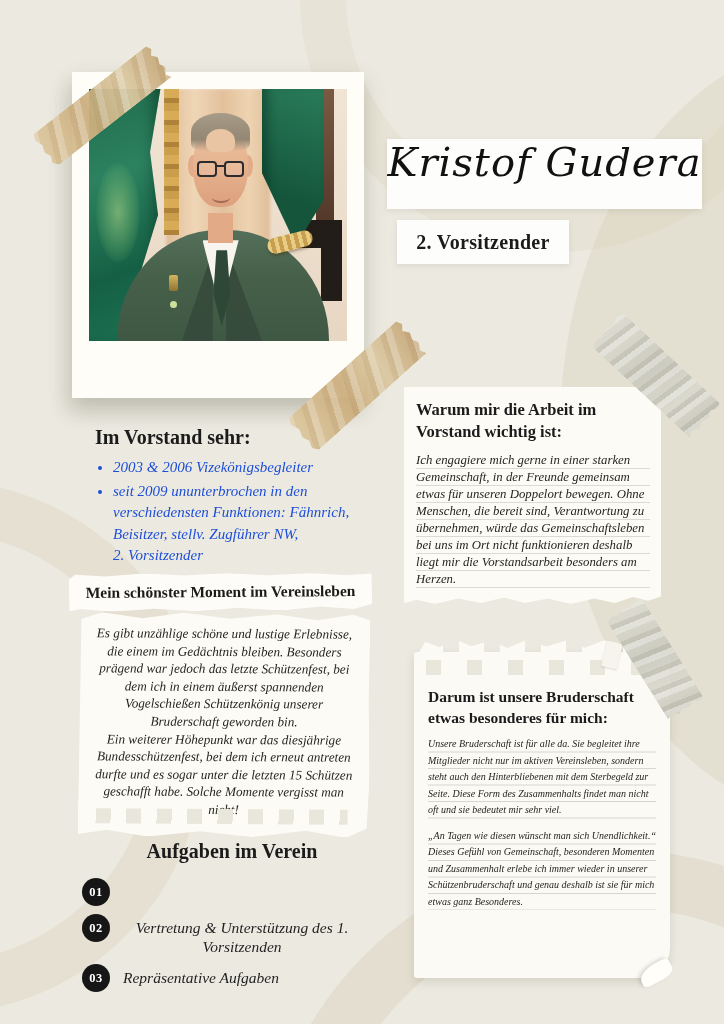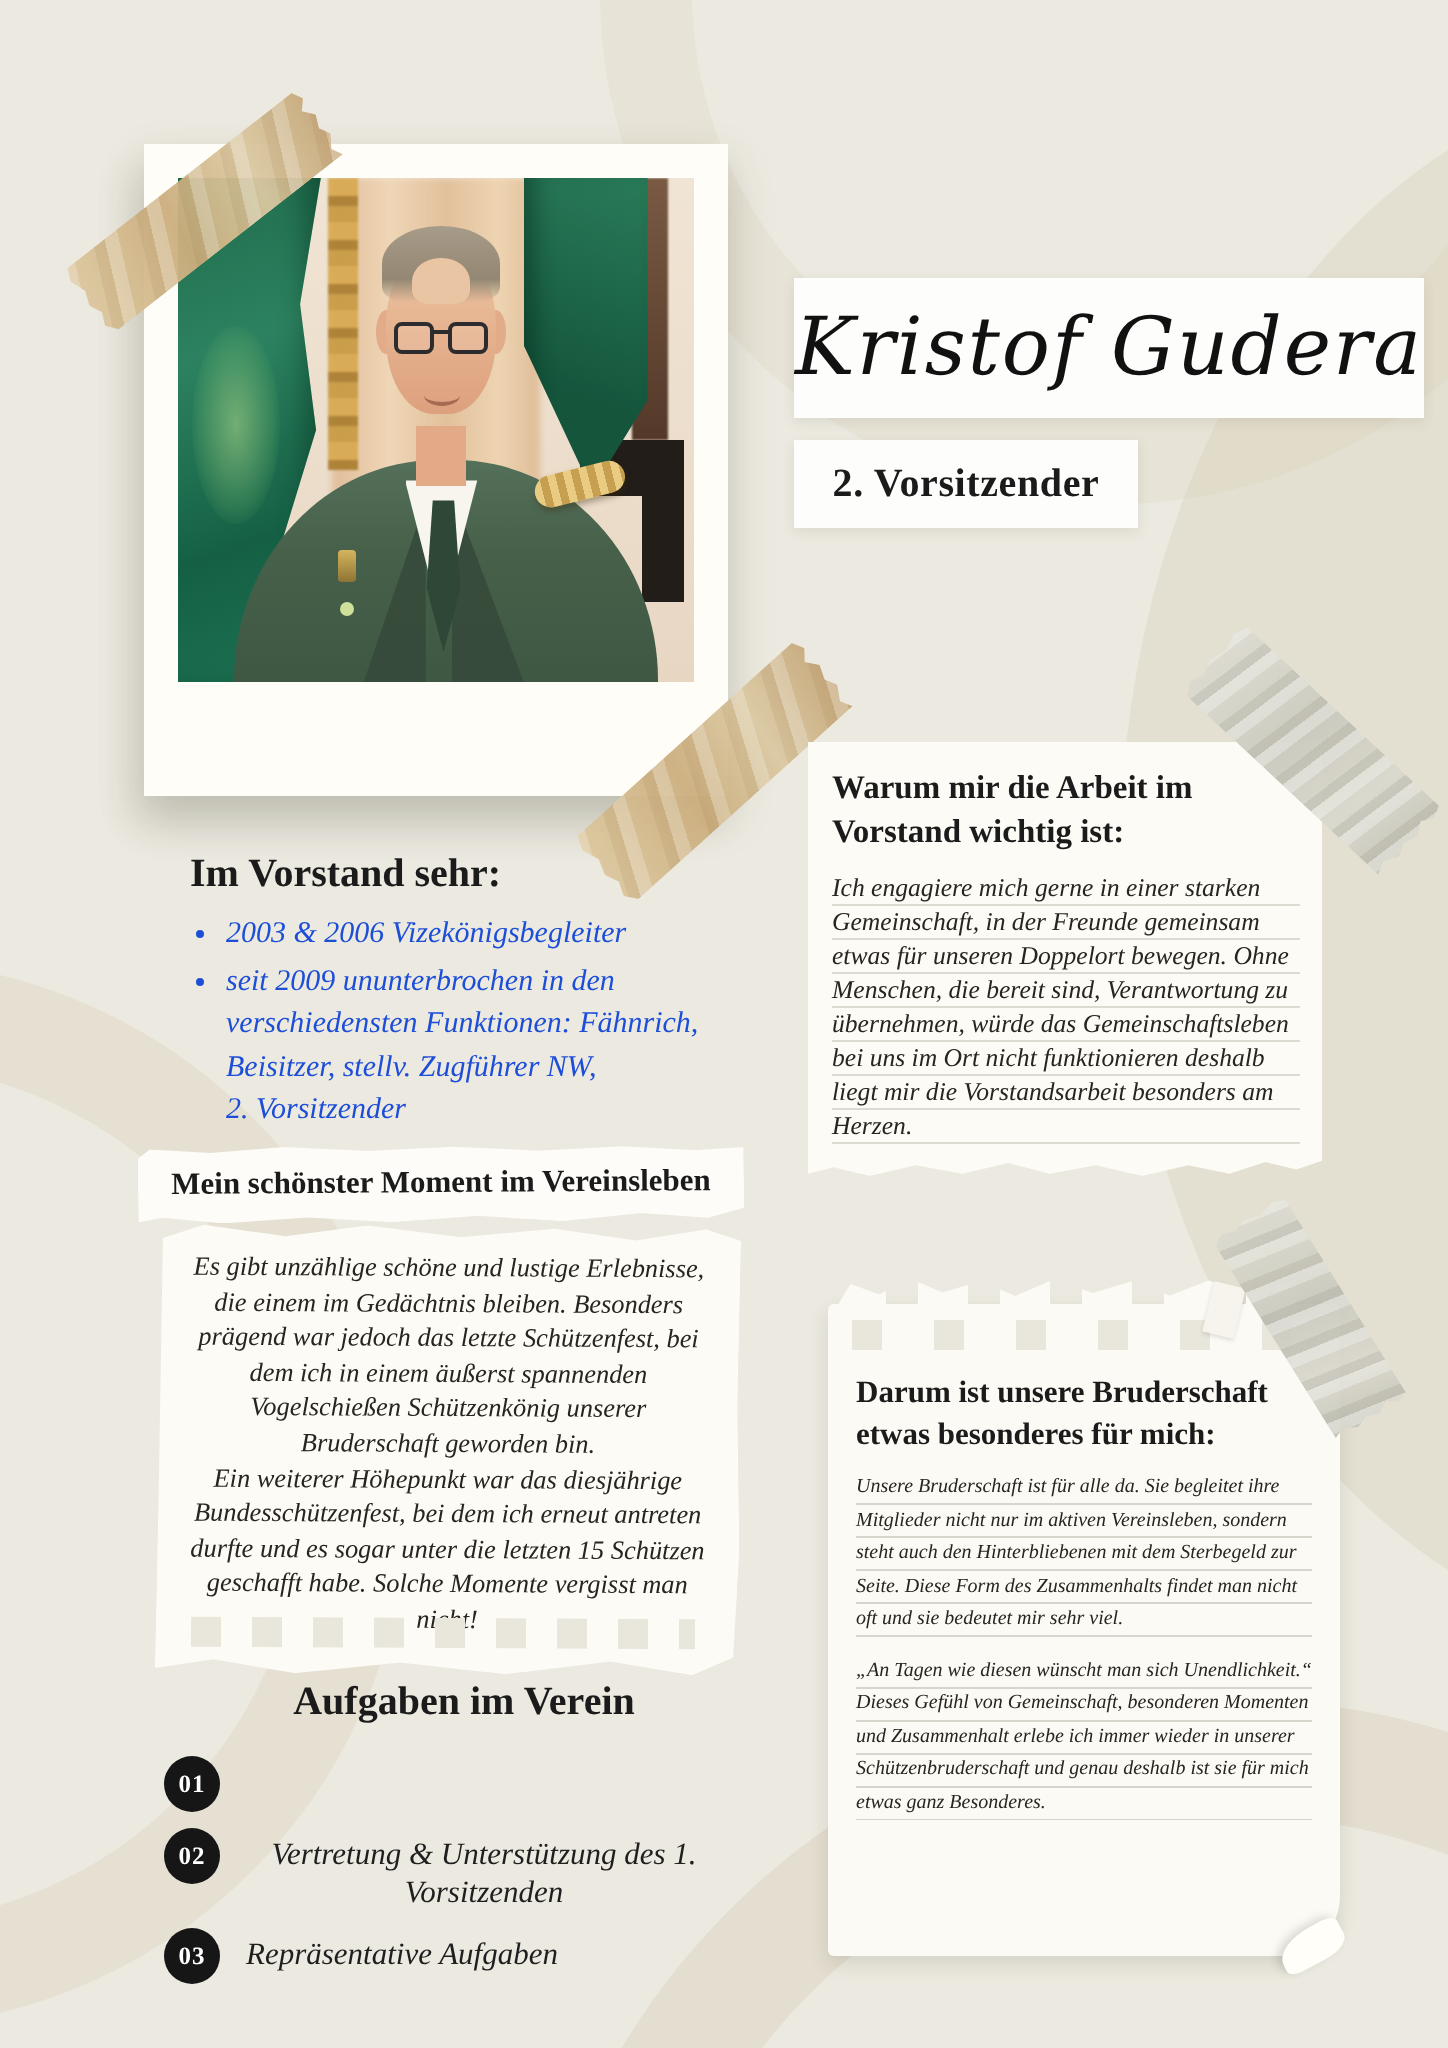--- a/index.html
+++ b/index.html
@@ -92,37 +92,37 @@
       repeating-linear-gradient(100deg, rgba(255,255,255,0.3) 0 6px, rgba(0,0,0,0) 6px 14px, rgba(90,90,75,0.12) 14px 19px),
       linear-gradient(100deg,#dedcd2 0%,#cbcabe 45%,#dad8cd 75%,#c6c5b8 100%);
     box-shadow:0 2px 5px rgba(80,80,60,0.22); }
   .tape-photo-tl { left:28px; top:86px; width:148px; height:40px; transform:rotate(-38deg); }
   .tape-photo-br { left:282px; top:364px; width:150px; height:44px; transform:rotate(-42deg); }
   .tape-warum    { left:588px; top:352px; width:136px; height:46px; transform:rotate(43deg); }
   .tape-darum    { left:596px; top:638px; width:118px; height:42px; transform:rotate(58deg); }
   .scrap { position:absolute; left:604px; top:642px; width:16px; height:26px; background:#f6f4ec; transform:rotate(14deg); box-shadow:0 1px 2px rgba(0,0,0,0.12); }
 
   
-  .title-banner { position:absolute; left:397px; top:139px; width:315px; height:70px;
-    background:#fdfdfb; display:flex; align-items:center; justify-content:center;
+  .title-banner { position:absolute; left:387px; top:139px; width:315px; height:70px;
+    background:#fdfdfb; display:flex; align-items:flex-start; justify-content:center;
     box-shadow:0 2px 6px rgba(70,65,50,0.10); }
   .title-banner span { font-family:"DejaVu Serif", serif; font-style:italic; font-size:40px; color:#111; letter-spacing:1px; white-space:nowrap; }
   .role-banner { position:absolute; left:397px; top:220px; width:172px; height:44px;
     background:#fdfdfb; display:flex; align-items:center; justify-content:center;
     box-shadow:0 2px 6px rgba(70,65,50,0.10); }
   .role-banner span { font-weight:bold; font-size:20px; letter-spacing:0.3px; }
 
   
   .vorstand { position:absolute; left:95px; top:426px; width:280px; }
   .vorstand h3 { margin:0 0 8px; font-size:20px; font-weight:bold; }
   .vorstand ul { margin:0; padding:0 0 0 18px; }
   .vorstand li { font-style:italic; font-size:15px; line-height:21.5px; margin-bottom:2px; color:#1d4ed8; }
 
   
-  .warum-card { position:absolute; left:404px; top:371px; width:257px; min-height:192px;
+  .warum-card { position:absolute; left:404px; top:387px; width:257px; min-height:192px;
     background:#fcfbf6; box-sizing:border-box; padding:12px 12px 16px;
     box-shadow:0 3px 8px rgba(70,65,50,0.12);
     clip-path:polygon(0 0,100% 0,100% 96.5%,95% 98.5%,89% 96.8%,82% 99.5%,74% 97.5%,65% 100%,56% 97.5%,47% 99.5%,39% 97%,30% 99.5%,21% 97.5%,12% 100%,5% 98%,0 99.5%); }
   .warum-card h3 { margin:0 0 9px; font-size:16.5px; line-height:22px; font-weight:bold; }
   .warum-card p { margin:0; font-style:italic; font-size:12.8px; line-height:17px; color:#26251f; width:234px;
     background-image:linear-gradient(to bottom, transparent 16px, rgba(125,119,100,0.25) 16px 17px);
     background-size:100% 17px; }
 
   
   .moment-strip { position:absolute; left:69px; top:573px; width:303px; height:38px;

